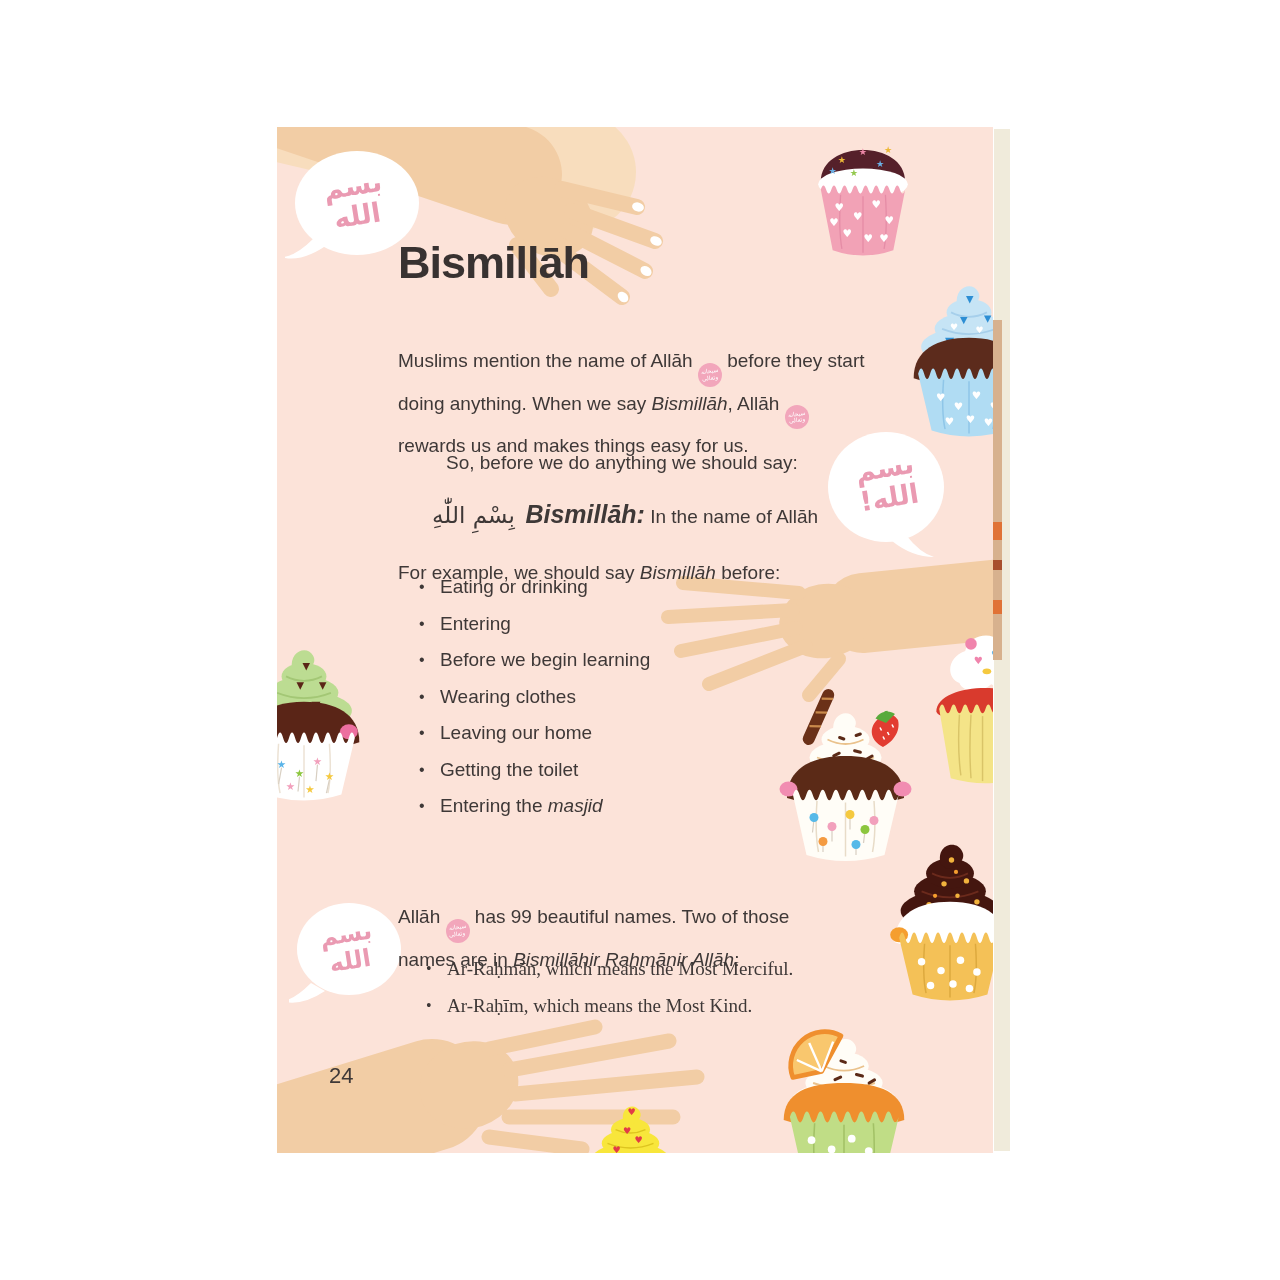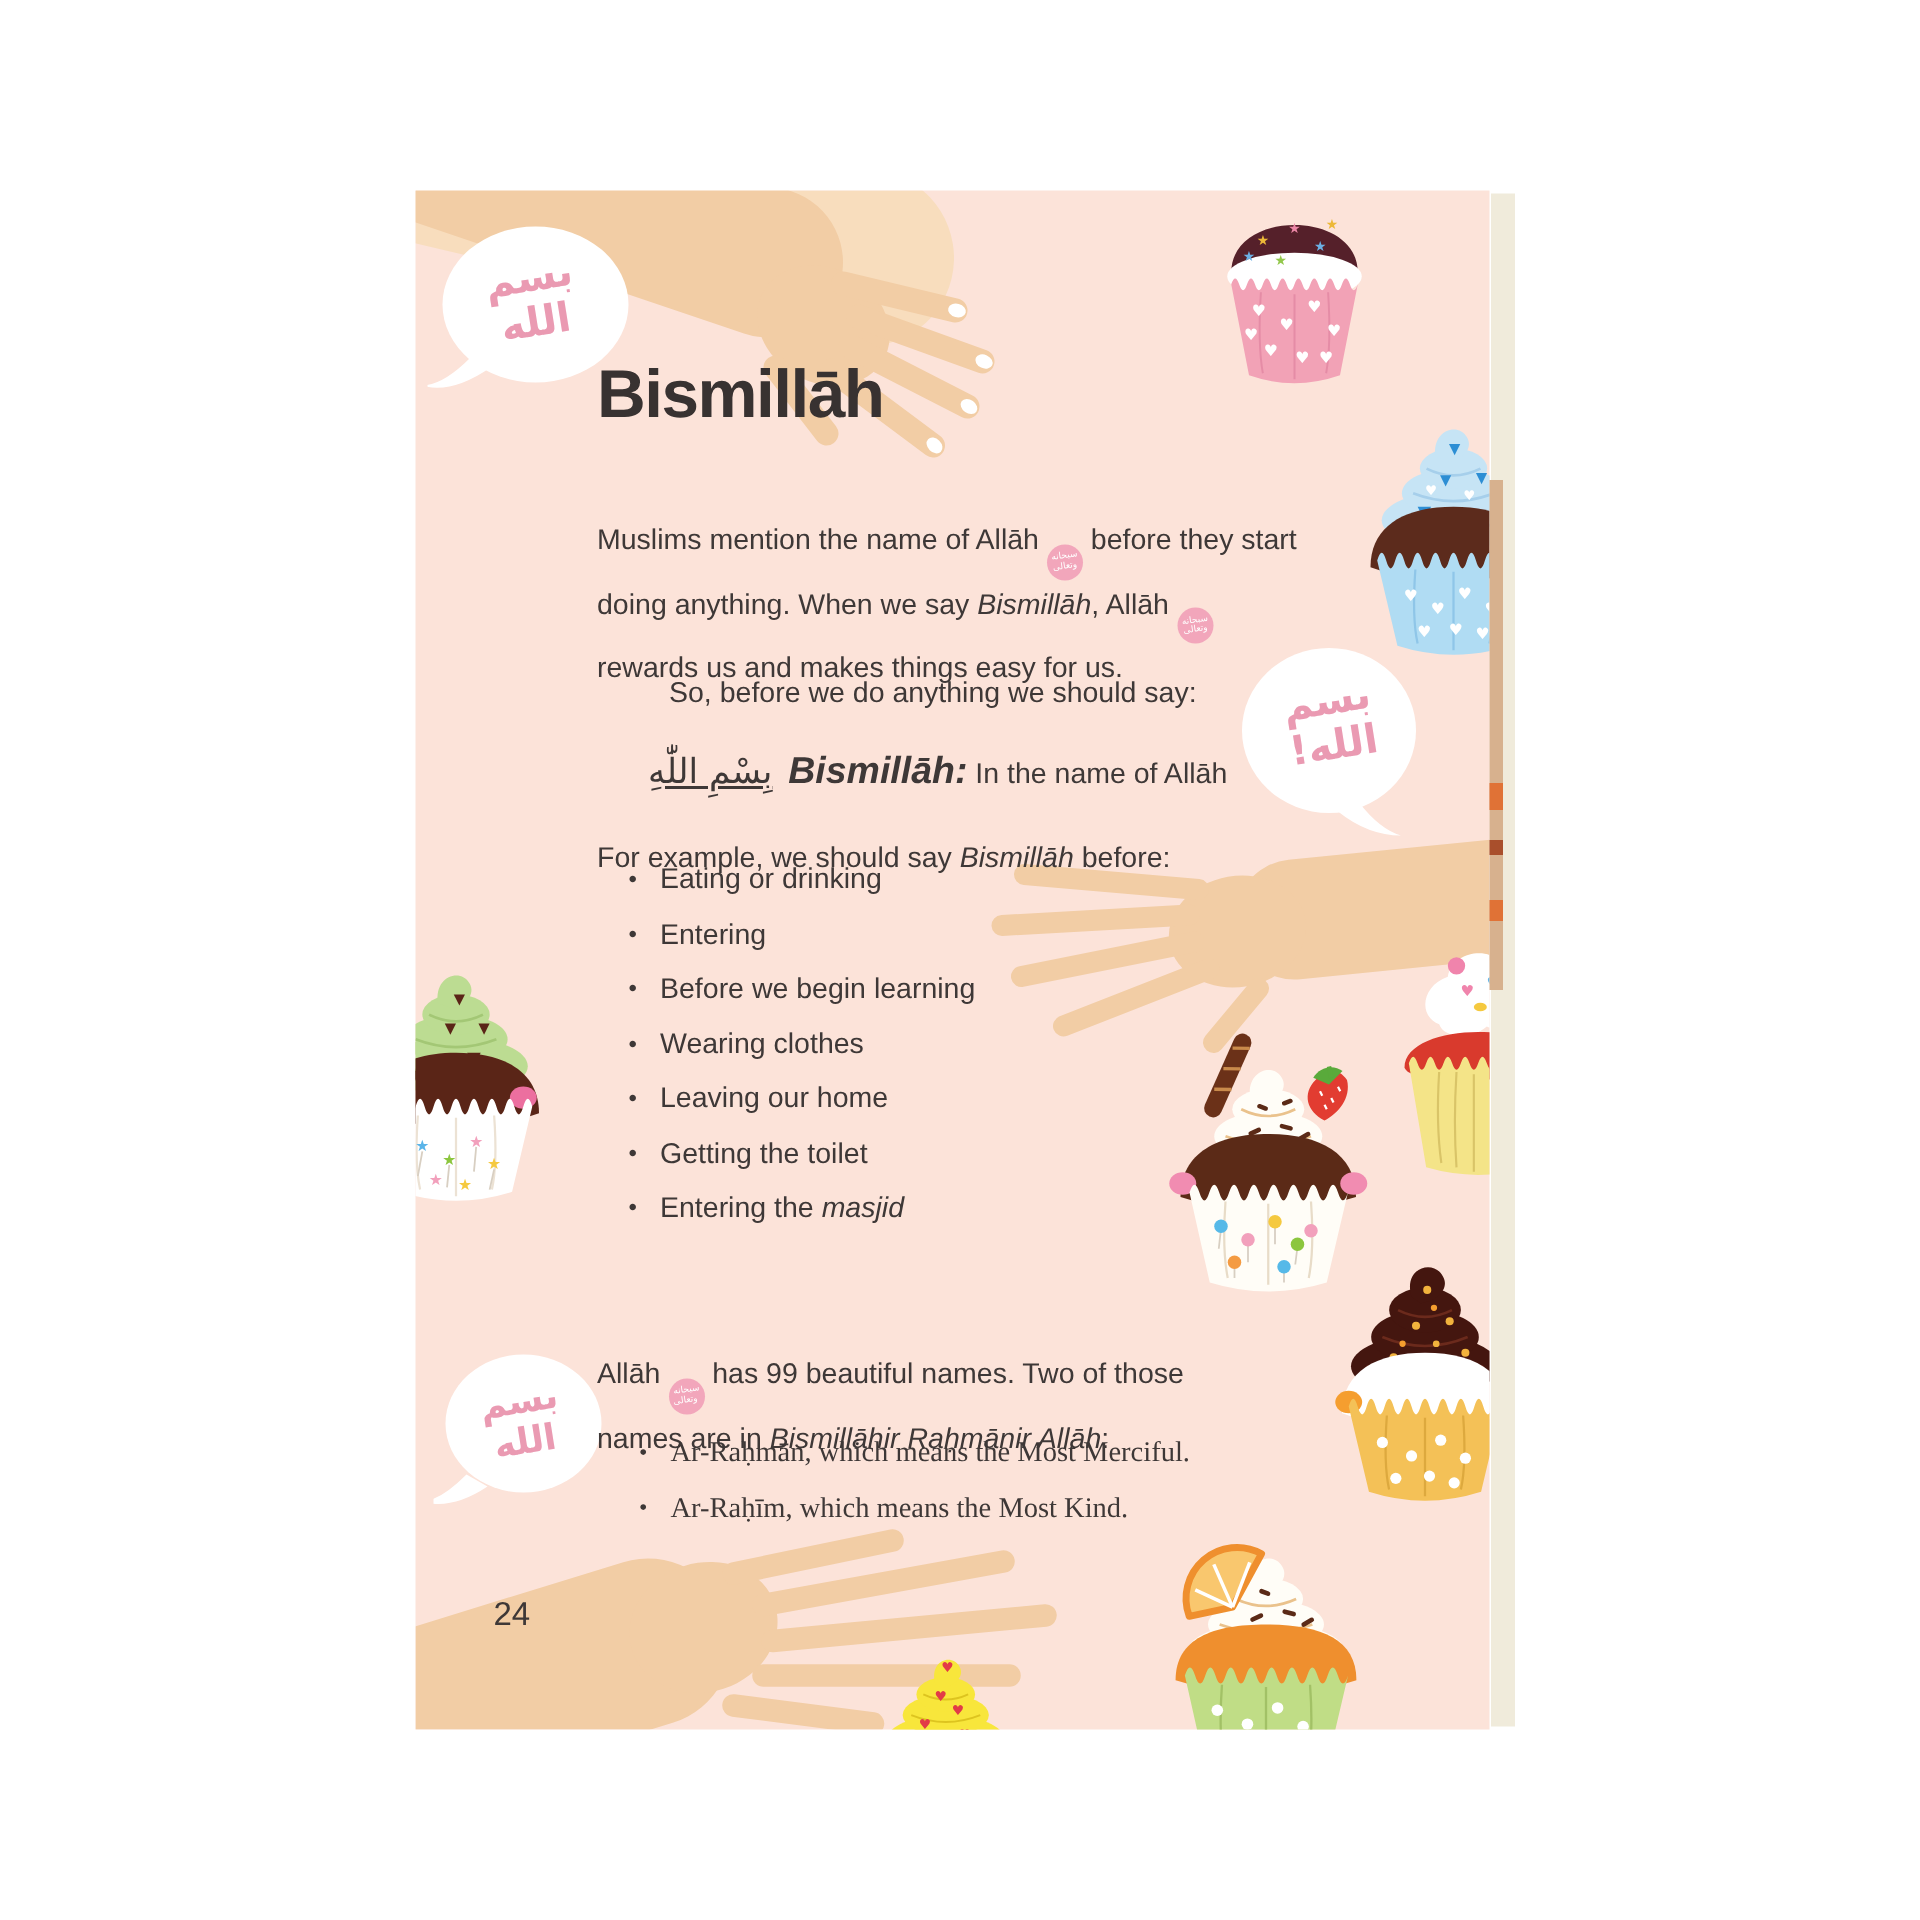--- a/index.html
+++ b/index.html
@@ -40,21 +40,21 @@
 
   i{font-style:italic;}
   b{font-weight:700;}
 
   
   .badge{display:inline-flex;flex-direction:column;align-items:center;justify-content:center;
          width:24px;height:24px;border-radius:50%;background:#f2a6bb;vertical-align:-6px;
          font-family:"DejaVu Sans",sans-serif;}
   .badge span{display:block;color:#ffffff;font-size:6px;line-height:6.5px;transform:rotate(-8deg);}
 
-  .ar{font-family:"DejaVu Sans",sans-serif;direction:rtl;unicode-bidi:isolate;text-decoration:underline;}
+  .ar{font-family:"DejaVu Sans",sans-serif;direction:rtl;unicode-bidi:isolate;}
 
   
   .bubble{position:absolute;}
   .bubble svg{position:absolute;left:0;top:0;}
   .bubble .bt{position:absolute;width:100%;text-align:center;color:#ea9ab2;font-weight:700;
               font-family:"DejaVu Sans",sans-serif;direction:rtl;transform:rotate(-9deg);}
   .bubble .bt div{line-height:1.12;}
 </style>
 </head>
 <body>

